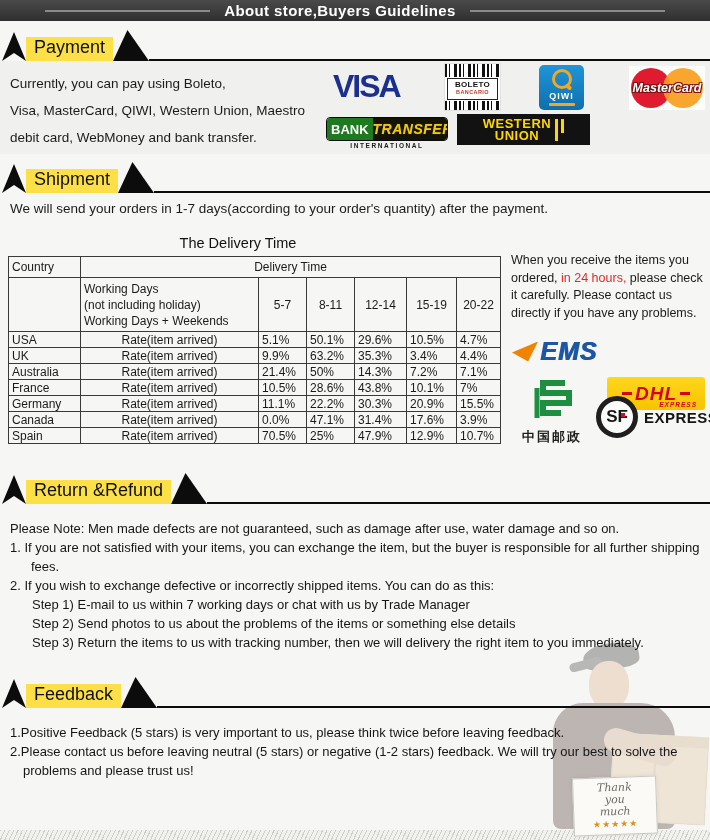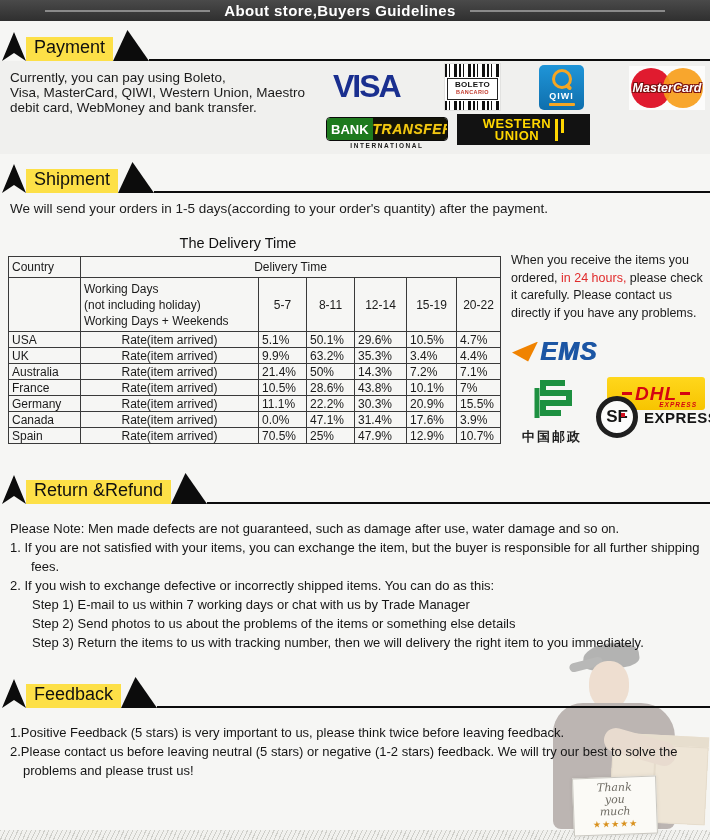--- a/index.html
+++ b/index.html
@@ -19,21 +19,21 @@
   .banner { position:absolute; left:0; right:0; height:36px; display:flex; align-items:flex-end; z-index:2; }
   .arrow-small { width:24px; height:29px; background:#0c0c0c; margin-left:2px;
                  clip-path:polygon(50% 0%, 100% 100%, 50% 72%, 0% 100%); }
   .arrow-big { width:36px; height:31px; background:#0c0c0c;
                clip-path:polygon(40% 0%, 100% 100%, 0% 100%); }
   .banner-label { font-size:18px; color:#101010; padding:0 8px 3px 8px; background:#fde047; white-space:nowrap; }
   .banner-rule { flex:1; height:2px; background:#0c0c0c; }
 
   
   .payment-bg { position:absolute; top:61px; left:0; width:710px; height:93px; background:#f0f0ee; }
-  .payment-desc { position:absolute; top:70px; left:10px; width:315px; font-size:13.5px; line-height:15px;
+  .payment-desc { position:absolute; top:70px; left:10px; width:315px; font-size:13.5px; line-height:27px;
                   white-space:pre-line; color:#1b1b1b; z-index:2; }
 
   .logo-box { position:absolute; z-index:2; }
 
   .visa-text { font-size:32px; font-weight:bold; color:#1a2f8f; letter-spacing:-2px; }
 
   .boleto { width:57px; height:48px; background:#fff; border:1px solid #e2e2e0; display:flex; flex-direction:column; }
   .barcode { height:13px; background:repeating-linear-gradient(90deg,#101010 0 2px,#fff 2px 4px,#101010 4px 5px,#fff 5px 9px,#101010 9px 12px,#fff 12px 14px); }
   .barcode.bottom { height:9px; }
   .boleto-mid { flex:1; border:1px solid #222; margin:1px 2px; text-align:center; background:#fff; padding-top:1px; }
@@ -215,21 +215,21 @@
     </div>
   </div>
 
 
   <div class="banner" style="top:157px;">
     <div class="arrow-small"></div>
     <div class="banner-label">Shipment</div>
     <div class="arrow-big"></div>
     <div class="banner-rule"></div>
   </div>
-  <p class="ship-intro">We will send your orders in 1-5 days(according to your order's quantity) after the payment.</p>
+  <p class="ship-intro">We will send your orders in 1-7 days(according to your order's quantity) after the payment.</p>
   <div class="dt-title">The Delivery Time</div>
 
   <table class="delivery">
     <colgroup>
       <col class="col-country">
         <col class="col-desc">
       <col class="col-d1">
         <col class="col-d2">
         <col class="col-d3">
         <col class="col-d4">

